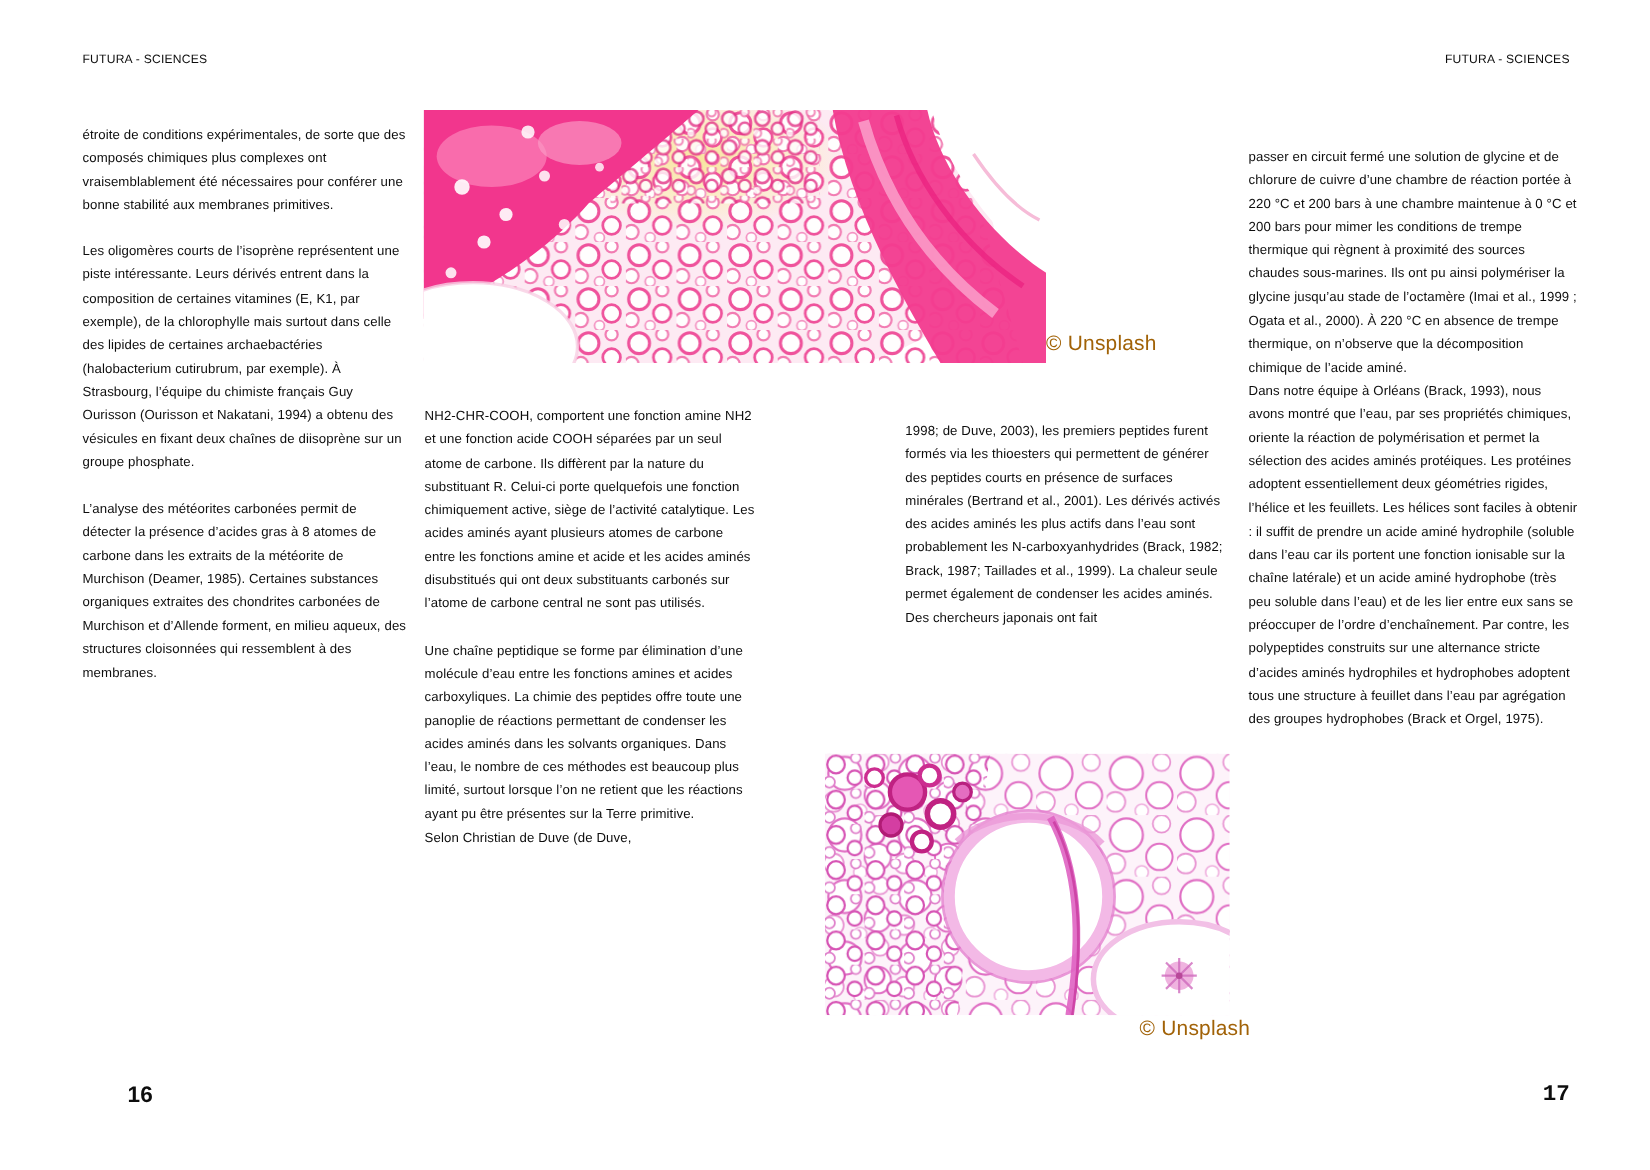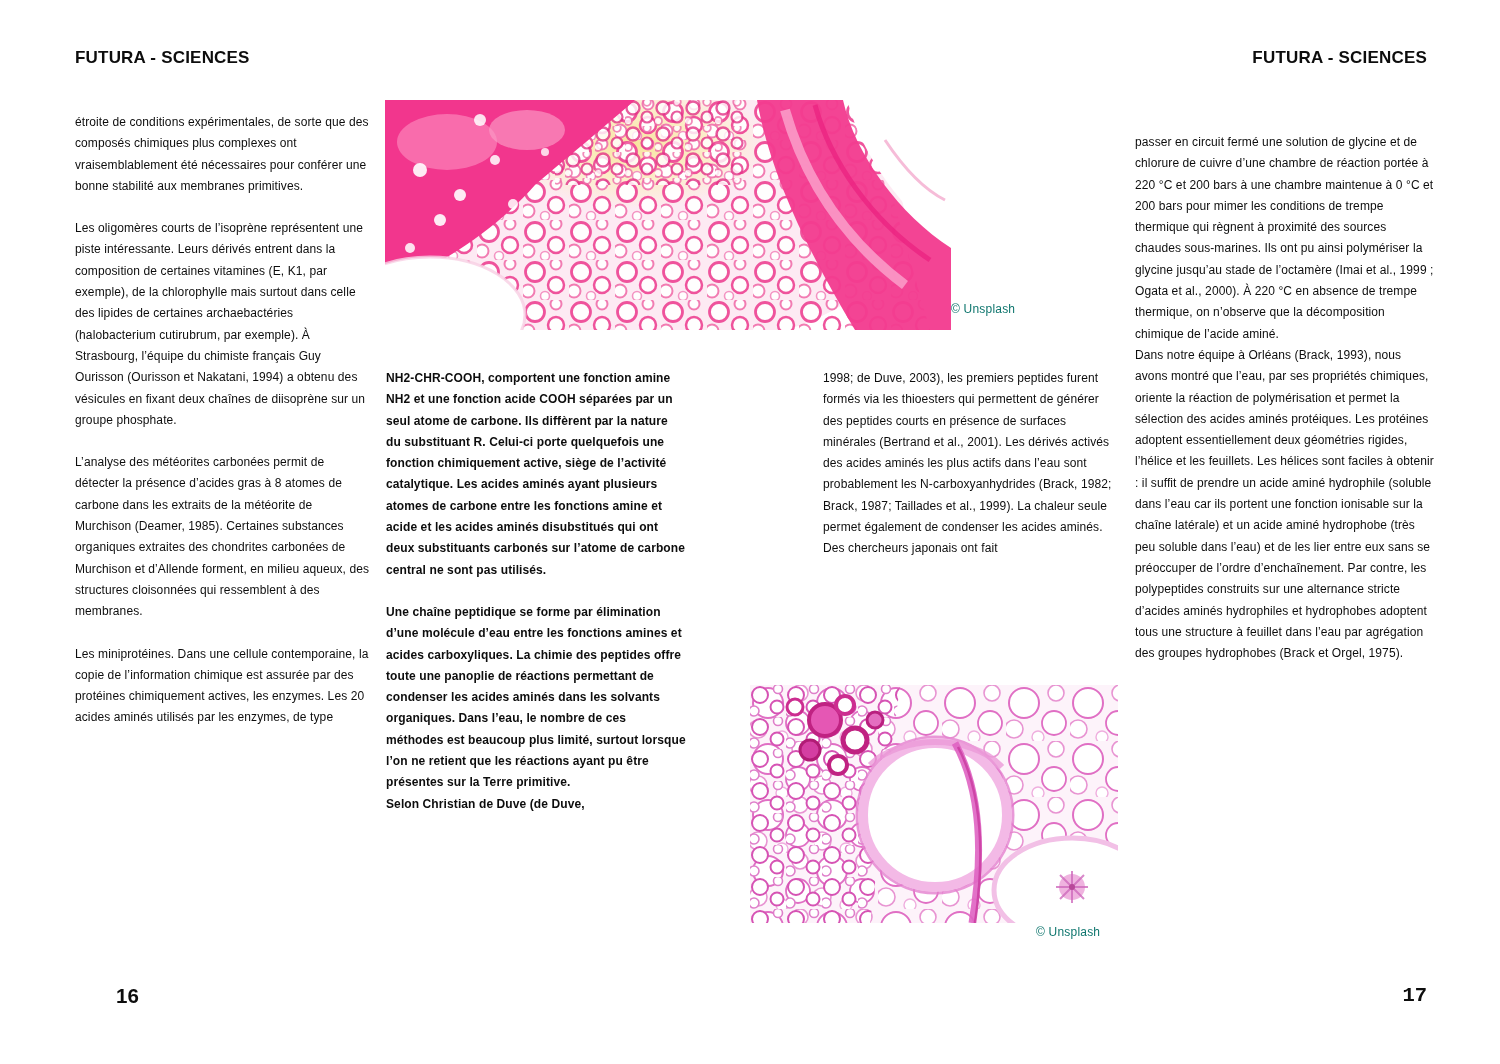--- a/index.html
+++ b/index.html
@@ -1,52 +1,51 @@
 <!DOCTYPE html>
 <html lang="fr"><head>
 <meta charset="utf-8">
 <style>
   html,body{margin:0;padding:0;}
   body{
     width:1500px;height:1064px;position:relative;background:#ffffff;
     font-family:"Liberation Sans", sans-serif;color:#0d0d0d;overflow:hidden;
     -webkit-font-smoothing:antialiased;
   }
-  .hdr{position:absolute;top:48px;font-size:17px;font-weight:700;letter-spacing:.2px;}
+  .hdr{position:absolute;top:48px;font-size:11px;font-weight:400;letter-spacing:.2px;}
   .hdr-left{left:75px;}
   .hdr-right{right:73px;}
   .col{position:absolute;font-size:12px;line-height:21.3px;letter-spacing:.1px;}
   .col p{margin:0 0 21px 0;white-space:pre-line;}
   .col p:last-child{margin-bottom:0;}
   .col1{left:75px;top:112px;width:296px;}
-  .col2{left:386px;top:368px;width:300px;font-weight:bold;}
-  .col3{left:823px;top:368px;width:290px;}
+  .col2{left:386px;top:368px;width:300px;}
+  .col3{left:823px;top:381px;width:290px;}
   .col4{left:1135px;top:112px;width:300px;margin-top:20px;}
   .img-frame{position:absolute;overflow:hidden;background:#fff;}
   .img-top{left:385px;top:100px;width:566px;height:230px;}
   .img-bottom{left:750px;top:685px;width:368px;height:238px;}
   .img-frame svg{display:block;width:100%;height:100%;}
-  .caption{position:absolute;font-size:12px;letter-spacing:.2px;color:#0f766e;}
+  .caption{position:absolute;font-size:19px;letter-spacing:.2px;color:#a16207;}
   .cap-top{left:951px;top:302px;}
   .cap-bottom{left:1036px;top:925px;}
   .pagenum{position:absolute;top:984px;font-size:20.5px;font-weight:700;margin-left:41px;}
   .pn-left{left:75px;}
   .pn-right{right:73px;font-family:Liberation Mono, monospace;}
 </style>
 </head>
 <body>
 
 <div class="hdr hdr-left">FUTURA - SCIENCES</div>
 <div class="hdr hdr-right">FUTURA - SCIENCES</div>
 
 <div class="col col1">
     <p>étroite de conditions expérimentales, de sorte que des composés chimiques plus complexes ont vraisemblablement été nécessaires pour conférer une bonne stabilité aux membranes primitives.</p>
     <p>Les oligomères courts de l’isoprène représentent une piste intéressante. Leurs dérivés entrent dans la composition de certaines vitamines (E, K1, par exemple), de la chlorophylle mais surtout dans celle des lipides de certaines archaebactéries (halobacterium cutirubrum, par exemple). À Strasbourg, l’équipe du chimiste français Guy Ourisson (Ourisson et Nakatani, 1994) a obtenu des vésicules en fixant deux chaînes de diisoprène sur un groupe phosphate.</p>
     <p>L’analyse des météorites carbonées permit de détecter la présence d’acides gras à 8 atomes de carbone dans les extraits de la météorite de Murchison (Deamer, 1985). Certaines substances organiques extraites des chondrites carbonées de Murchison et d’Allende forment, en milieu aqueux, des structures cloisonnées qui ressemblent à des membranes.</p>
-    <p>Les miniprotéines. Dans une cellule contemporaine, la copie de l’information chimique est assurée par des protéines chimiquement actives, les enzymes. Les 20 acides aminés utilisés par les enzymes, de type</p>
   </div>
 <div class="col col2">
     <p>NH2-CHR-COOH, comportent une fonction amine NH2 et une fonction acide COOH séparées par un seul atome de carbone. Ils diffèrent par la nature du substituant R. Celui-ci porte quelquefois une fonction chimiquement active, siège de l’activité catalytique. Les acides aminés ayant plusieurs atomes de carbone entre les fonctions amine et acide et les acides aminés disubstitués qui ont deux substituants carbonés sur l’atome de carbone central ne sont pas utilisés.</p>
     <p>Une chaîne peptidique se forme par élimination d’une molécule d’eau entre les fonctions amines et acides carboxyliques. La chimie des peptides offre toute une panoplie de réactions permettant de condenser les acides aminés dans les solvants organiques. Dans l’eau, le nombre de ces méthodes est beaucoup plus limité, surtout lorsque l’on ne retient que les réactions ayant pu être présentes sur la Terre primitive.
 Selon Christian de Duve (de Duve,</p>
   </div>
 <div class="col col3">
     <p>1998; de Duve, 2003), les premiers peptides furent formés via les thioesters qui permettent de générer des peptides courts en présence de surfaces minérales (Bertrand et al., 2001). Les dérivés activés des acides aminés les plus actifs dans l’eau sont probablement les N-carboxyanhydrides (Brack, 1982; Brack, 1987; Taillades et al., 1999). La chaleur seule permet également de condenser les acides aminés. Des chercheurs japonais ont fait</p>
   </div>
 <div class="col col4">

